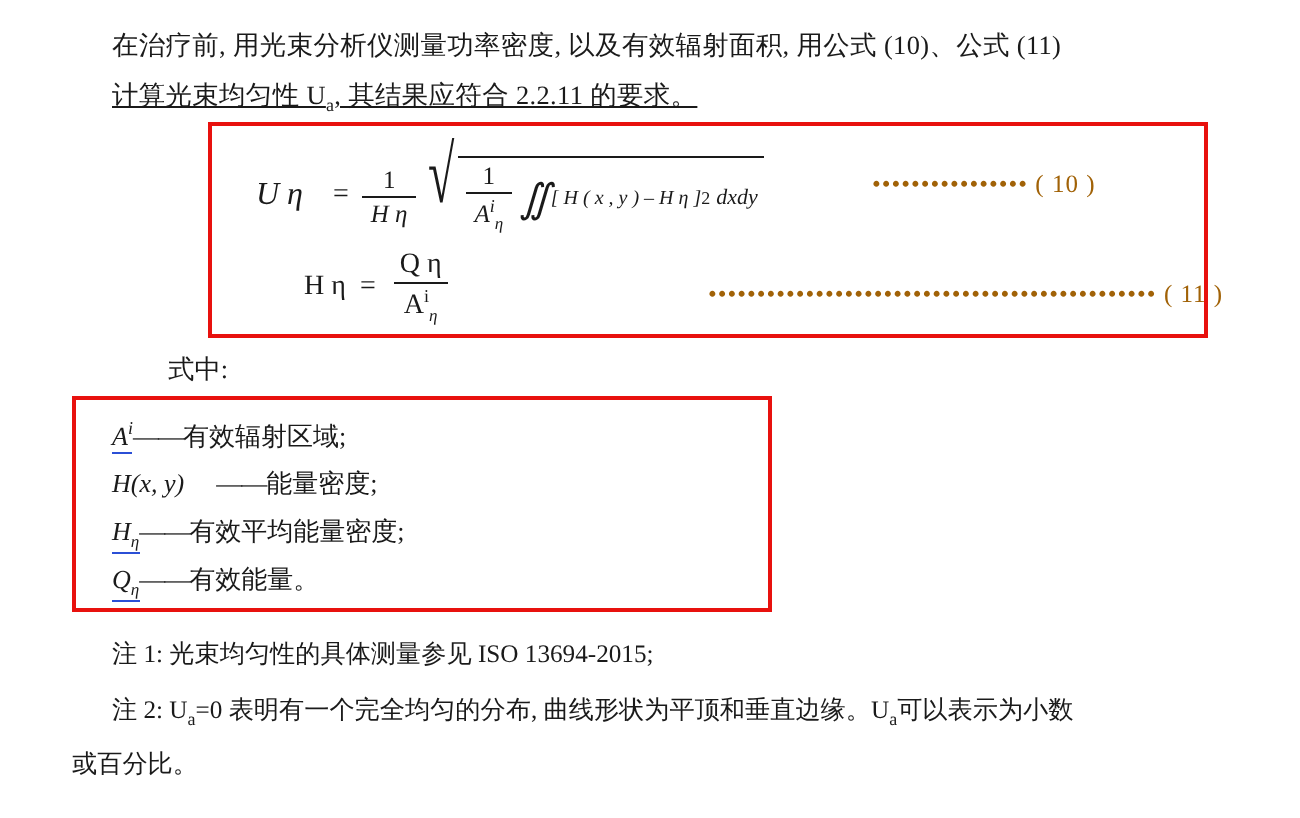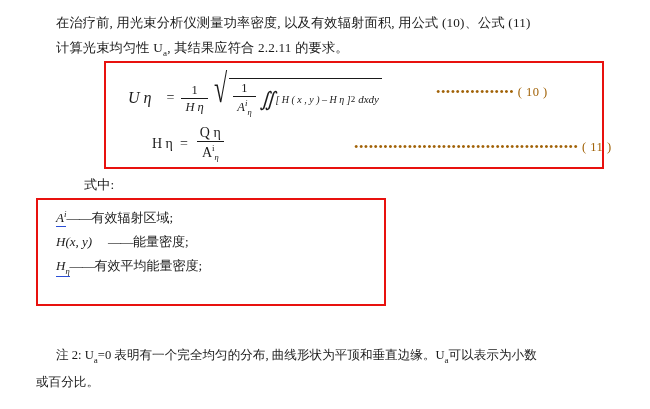--- a/index.html
+++ b/index.html
@@ -27,20 +27,21 @@
     position: absolute;
     left: 56px;
     top: 10px;
     width: 580px;
     font-size: 13.2px;
     line-height: 25px;
     letter-spacing: 0.2px;
   }
   .intro .line2 {
     display: block;
+    text-decoration: underline;
   }
   .sub {
     font-size: 9px;
     vertical-align: sub;
   }
 
   
   .formula-box {
     position: absolute;
     left: 104px;
@@ -287,22 +288,26 @@
     </div>
 
     <div class="def def2">
       <span class="sym">H(x, y)</span><span class="gap"></span><span class="dash">——</span><span>能量密度;</span>
     </div>
 
     <div class="def def3">
       <span class="sym under-sym"><span>H</span><span class="subi">η</span></span><span class="dash">——</span><span>有效平均能量密度;</span>
     </div>
 
+    <div class="def def4">
+      <span class="sym under-sym"><span>Q</span><span class="subi">η</span></span><span class="dash">——</span><span>有效能量。</span>
+    </div>
 
   </div>
 
+  <div class="note note1">注 1: 光束均匀性的具体测量参见 ISO 13694-2015;</div>
 
   <div class="note note2">
     <span>注 2: U</span><span class="sub">a</span><span>=0 表明有一个完全均匀的分布, 曲线形状为平顶和垂直边缘。U</span><span class="sub">a</span><span>可以表示为小数</span>
     <span class="cont">或百分比。</span>
   </div>
 
 </div>
 
 </body></html>

